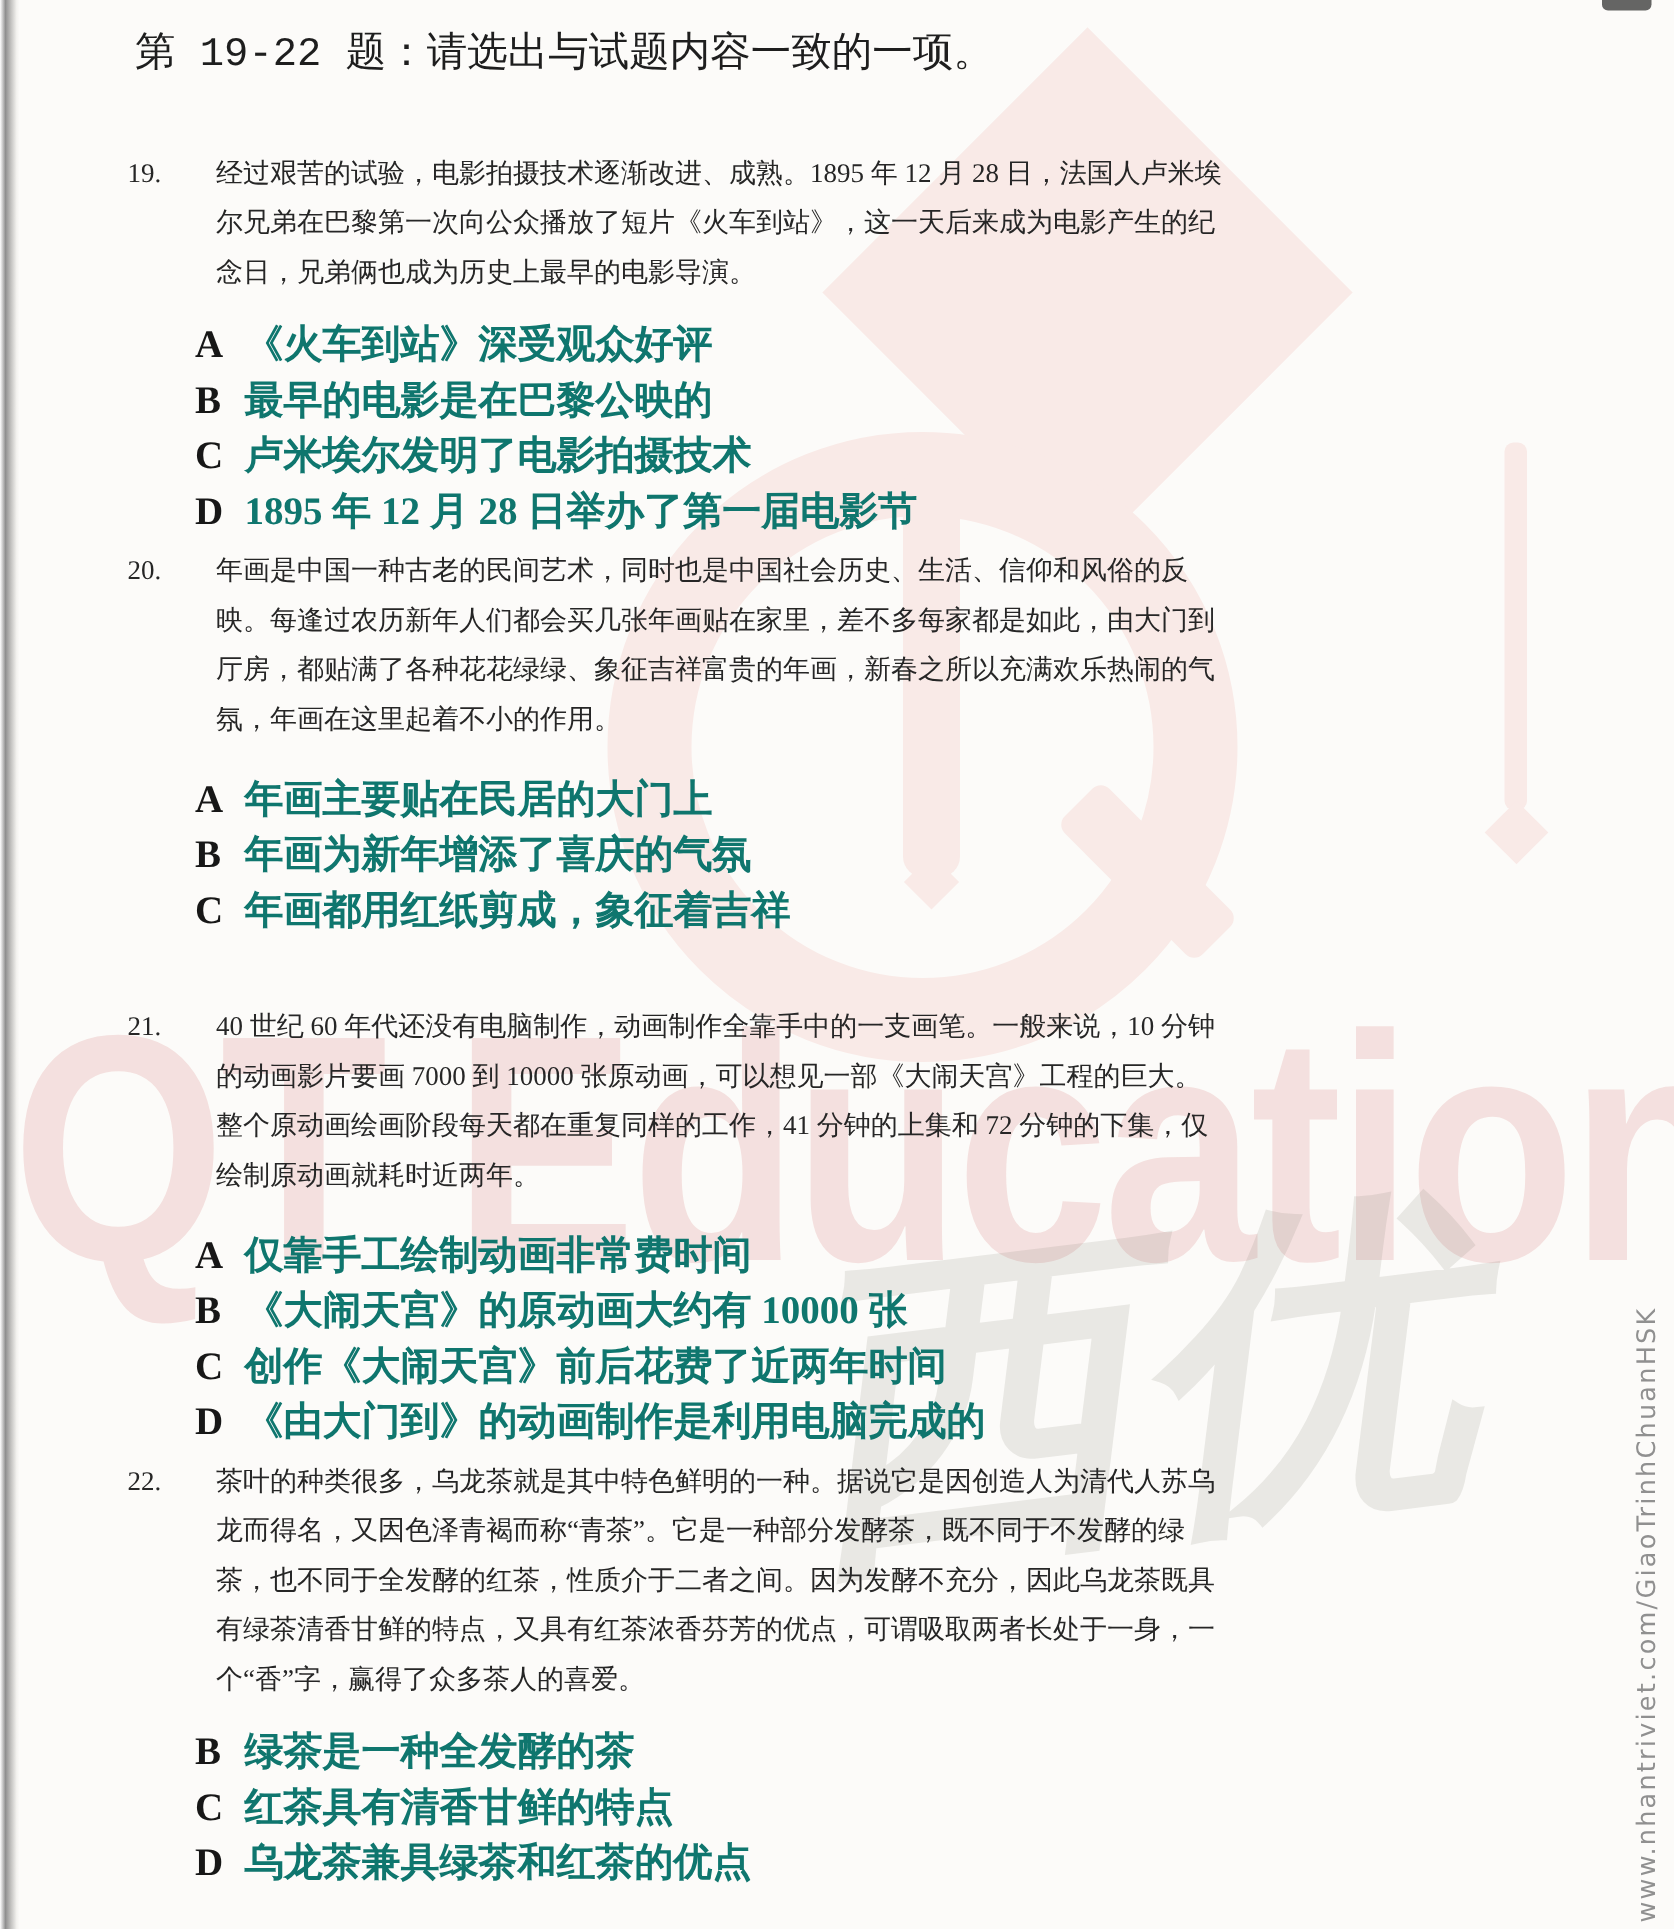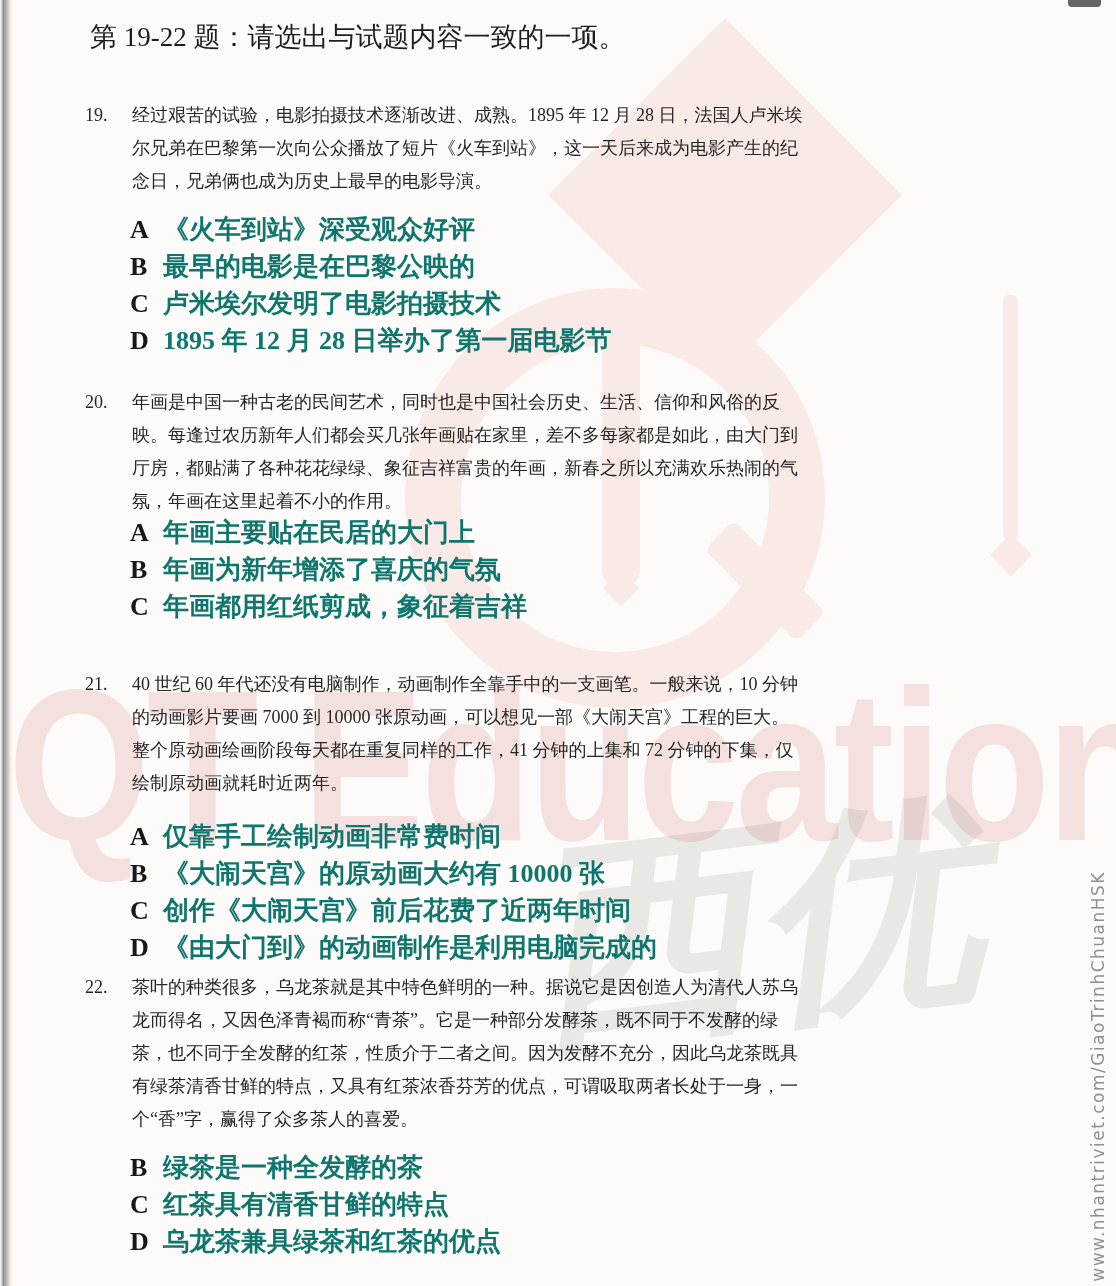--- a/index.html
+++ b/index.html
@@ -47,24 +47,25 @@
     left:0;top:0;width:13px;height:1286px;z-index:3;
     background:linear-gradient(to right,#ffffff 0%,#8f8f8f 28%,#c6c5c3 58%,#f3f2ef 85%,rgba(252,251,249,0) 100%);
   }
   .top-mark{left:1068px;top:0;width:33px;height:7px;background:#4a4a4a;border-radius:0 0 4px 4px;z-index:3;opacity:.85;}
   
   .content-el{position:absolute;z-index:2;}
   .header{
     left:90px;top:22px;
     font-size:27px;line-height:30px;white-space:nowrap;
     color:#1e1e1e;
+    font-family:Liberation Mono, monospace;
   }
   .question{left:85px;font-size:18px;}
   .qnum{position:absolute;left:0;top:0;line-height:33px;}
-  .qlines{margin-left:47px;}
+  .qlines{margin-left:59px;}
   .qline{height:33px;line-height:33px;white-space:nowrap;}
   .options{left:130px;font-size:26px;}
   .opt{height:37px;line-height:37px;white-space:nowrap;}
   .letter{font-weight:bold;display:inline-block;min-width:33px;color:#171717;}
   .otext{color:#0f766e;font-weight:bold;}
 </style>
 </head>
 <body>
 
 <div class="page">
@@ -92,21 +93,21 @@
       <div class="qline">念日，兄弟俩也成为历史上最早的电影导演。</div>
     </div>
   </div>
   <div class="content-el options" style="top:211px">
     <div class="opt"><span class="letter">A</span><span class="otext">《火车到站》深受观众好评</span></div>
     <div class="opt"><span class="letter">B</span><span class="otext">最早的电影是在巴黎公映的</span></div>
     <div class="opt"><span class="letter">C</span><span class="otext">卢米埃尔发明了电影拍摄技术</span></div>
     <div class="opt"><span class="letter">D</span><span class="otext">1895 年 12 月 28 日举办了第一届电影节</span></div>
   </div>
 
-  <div class="content-el question" style="top:386px">
+  <div class="content-el question" style="top:364px">
     <span class="qnum">20.</span>
     <div class="qlines">
       <div class="qline">年画是中国一种古老的民间艺术，同时也是中国社会历史、生活、信仰和风俗的反</div>
       <div class="qline">映。每逢过农历新年人们都会买几张年画贴在家里，差不多每家都是如此，由大门到</div>
       <div class="qline">厅房，都贴满了各种花花绿绿、象征吉祥富贵的年画，新春之所以充满欢乐热闹的气</div>
       <div class="qline">氛，年画在这里起着不小的作用。</div>
     </div>
   </div>
   <div class="content-el options" style="top:514px">
     <div class="opt"><span class="letter">A</span><span class="otext">年画主要贴在民居的大门上</span></div>

